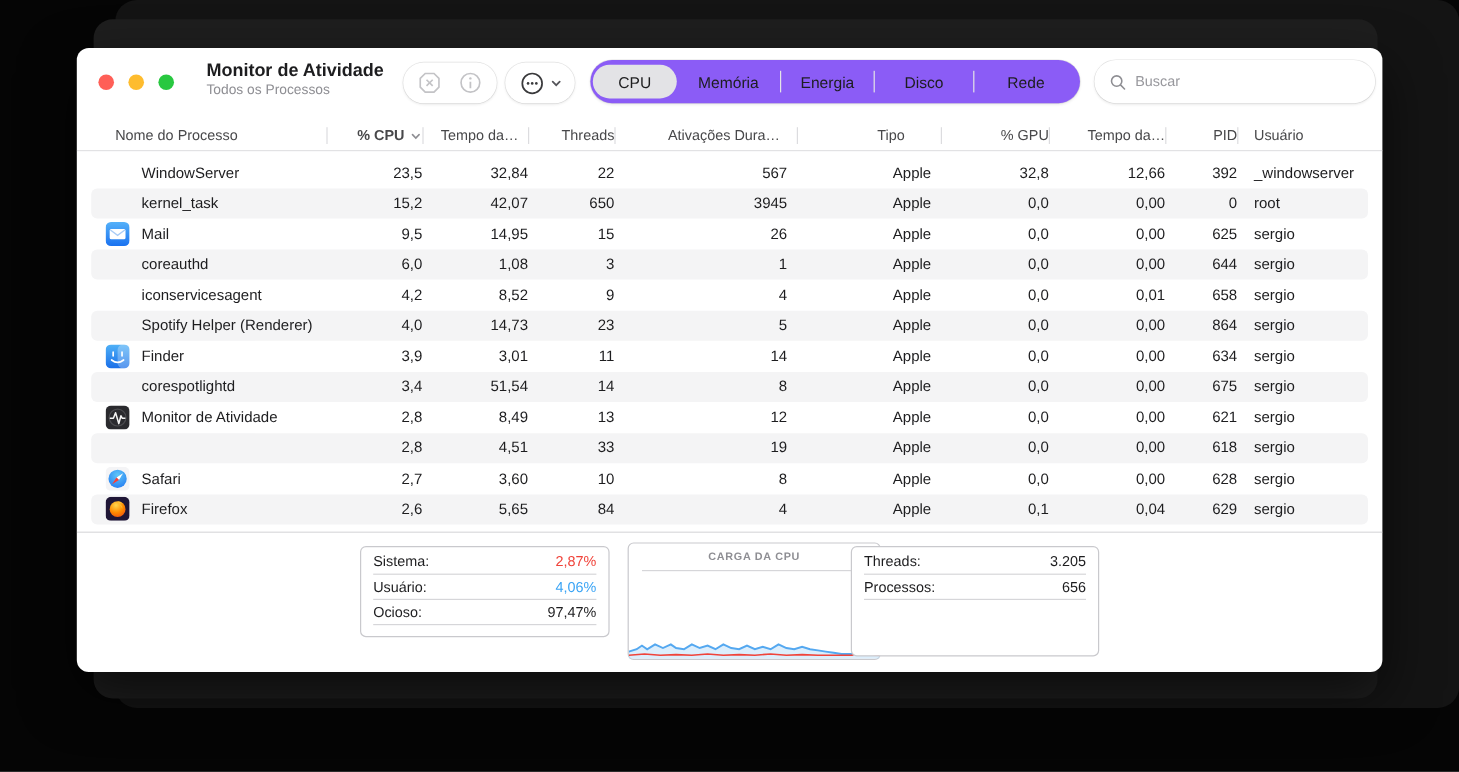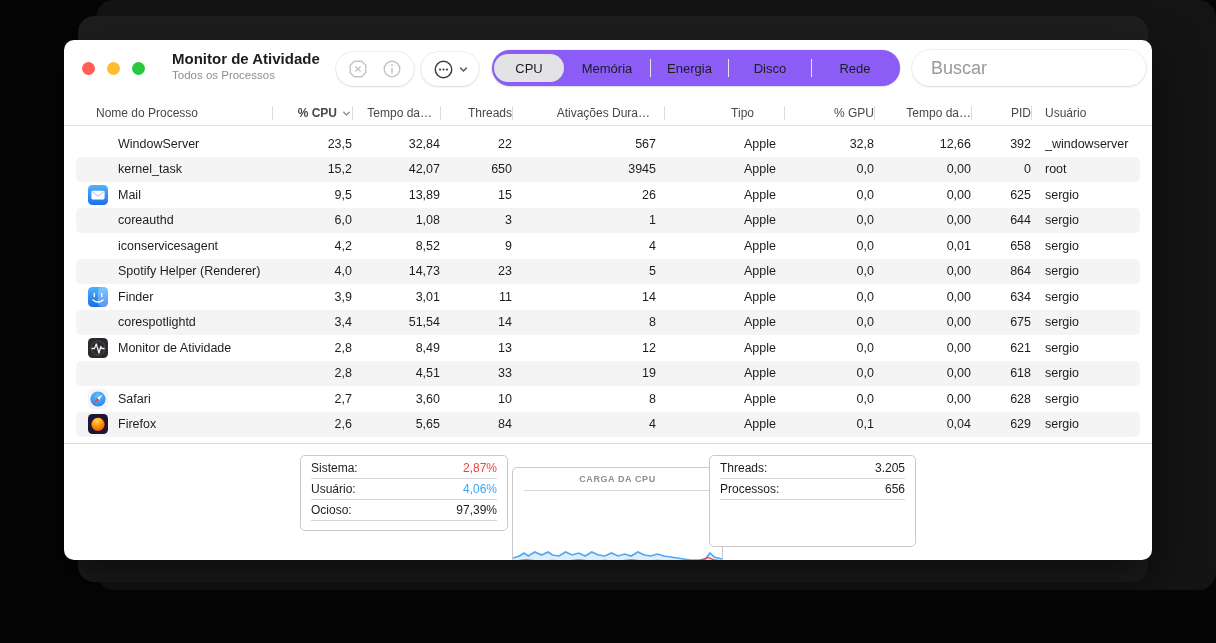--- a/index.html
+++ b/index.html
@@ -39,21 +39,21 @@
     display:flex; align-items:center; padding:0 2px; }
   .tab { height:28px; border-radius:14px; display:flex; align-items:center; justify-content:center;
     font-size:13px; color:#1d1d1f; flex:0 0 auto; }
   .tab.selected { background:#e3e3e6; }
   .tab-sep { width:1px; height:18px; background:#e4e4e7; flex:0 0 auto; }
 
   .search-pill { position:absolute; left:848px; top:10px; width:234px; height:36px;
     background:#fff; border-radius:18px;
     box-shadow:0 0 0 0.5px rgba(0,0,0,.10), 0 1px 2.5px rgba(0,0,0,.10);
     display:flex; align-items:center; padding:0 12px; gap:7px; }
-  .search-pill input { border:none; outline:none; flex:1; font-size:18px;
+  .search-pill input { border:none; outline:none; flex:1; font-size:12px;
     font-family:inherit; color:#1d1d1f; background:transparent; }
   .search-pill input::placeholder { color:#98989d; }
 
   
   .grid { display:grid;
     grid-template-columns:36px 160px 80px 88px 72px 152px 120px 90px 97px 60px 97px;
     align-items:center; }
 
   .thead { position:absolute; left:0; top:60px; width:1088px; height:26px;
     border-bottom:1px solid #e2e2e4; padding:0 12px; }
@@ -80,21 +80,21 @@
   .name-cell { padding-left:6px; overflow:visible; }
   .v-right { text-align:right; }
   .v-tipo  { text-align:left; padding-left:80px; }
   .v-user  { text-align:left; padding-left:14px; }
 
   
   .footer-divider { position:absolute; left:0; top:403px; width:1088px; height:1px; background:#dadadd; }
 
   .panel { position:absolute; background:#fff; border:1px solid #c9c9cd; border-radius:5px; }
   .usage-panel  { left:236px; top:415px; width:208px; height:76px; padding-top:2px; }
-  .graph-panel  { left:448px; top:412px; width:211px; height:98px;margin-top:15px; }
+  .graph-panel  { left:459px; top:412px; width:211px; height:98px; }
   .counts-panel { left:645px; top:415px; width:207px; height:92px; padding-top:2px; }
 
   .stat-row { display:flex; justify-content:space-between; align-items:center;
     height:21px; margin:0 10px; border-bottom:1px solid #d6d6d9; }
   .stat-label { font-size:12px; color:#1d1d1f; }
   .stat-value { font-size:12px; }
 
   .graph-title { height:22px; display:flex; align-items:center; justify-content:center;
     font-size:9px; font-weight:bold; letter-spacing:.6px; color:#8e8e93; }
   .graph-sep { height:1px; background:#d6d6d9; margin:0 11px; }
@@ -237,21 +237,21 @@
                   <stop offset="1" stop-color="#1a72f0"></stop>
                 </linearGradient>
               </defs>
               <rect width="20" height="20" rx="4.5" fill="url(#g-mail)"></rect>
               <rect x="3.4" y="5.8" width="13.2" height="8.6" rx="1.3" fill="#fff"></rect>
               <path d="M4 6.6l6 4.5 6-4.5" fill="none" stroke="#a9ccf6" stroke-width="1.1"></path>
             </svg>
           </div>
           <div class="cell name-cell">Mail</div>
           <div class="cell v-right">9,5</div>
-          <div class="cell v-right">13,89</div>
+          <div class="cell v-right">14,95</div>
           <div class="cell v-right">15</div>
           <div class="cell v-right pr8">26</div>
           <div class="cell v-tipo">Apple</div>
           <div class="cell v-right">0,0</div>
           <div class="cell v-right">0,00</div>
           <div class="cell v-right">625</div>
           <div class="cell v-user">sergio</div>
         </div>
         <div class="row grid">
           <div class="cell icon-cell"></div>
@@ -423,21 +423,21 @@
         <div class="stat-row">
           <span class="stat-label">Sistema:</span>
           <span class="stat-value" style="color: rgb(240, 67, 58);">2,87%</span>
         </div>
         <div class="stat-row">
           <span class="stat-label">Usuário:</span>
           <span class="stat-value" style="color: rgb(58, 164, 245);">4,06%</span>
         </div>
         <div class="stat-row">
           <span class="stat-label">Ocioso:</span>
-          <span class="stat-value" style="color: rgb(29, 29, 31);">97,39%</span>
+          <span class="stat-value" style="color: rgb(29, 29, 31);">97,47%</span>
         </div>
       </div>
 
     <div class="panel graph-panel">
       <div class="graph-title">CARGA DA CPU</div>
       <div class="graph-sep"></div>
       <svg class="graph-wave" viewBox="0 0 191 70" preserveAspectRatio="none">
         <path d="M0,64 L6,62 L10,59 L14,62 L20,58 L26,61 L32,58 L36,61 L42,62 L48,58 L54,61 L60,59 L66,62 L72,58 L78,61 L84,62 L90,59 L96,62 L102,60 L108,62 L114,58 L120,61 L126,62 L132,60 L138,62 L144,63 L150,64 L156,65 L162,66 L170,66 L176,65 L180,59 L184,63 L191,65 L191,70 L0,70 Z" fill="#bfe0fa" opacity="0.55"></path>
         <path d="M0,64 L6,62 L10,59 L14,62 L20,58 L26,61 L32,58 L36,61 L42,62 L48,58 L54,61 L60,59 L66,62 L72,58 L78,61 L84,62 L90,59 L96,62 L102,60 L108,62 L114,58 L120,61 L126,62 L132,60 L138,62 L144,63 L150,64 L156,65 L162,66 L170,66 L176,65 L180,59 L184,63 L191,65" fill="none" stroke="#54a8f0" stroke-width="1.6"></path>
         <path d="M0,67 L12,66 L24,67 L36,66.5 L48,67 L60,66 L72,67 L84,66.5 L96,67 L108,66 L120,67 L132,66.5 L144,67 L158,67 L170,67 L178,63.5 L184,66 L191,67" fill="none" stroke="#f0433a" stroke-width="1.3"></path>

